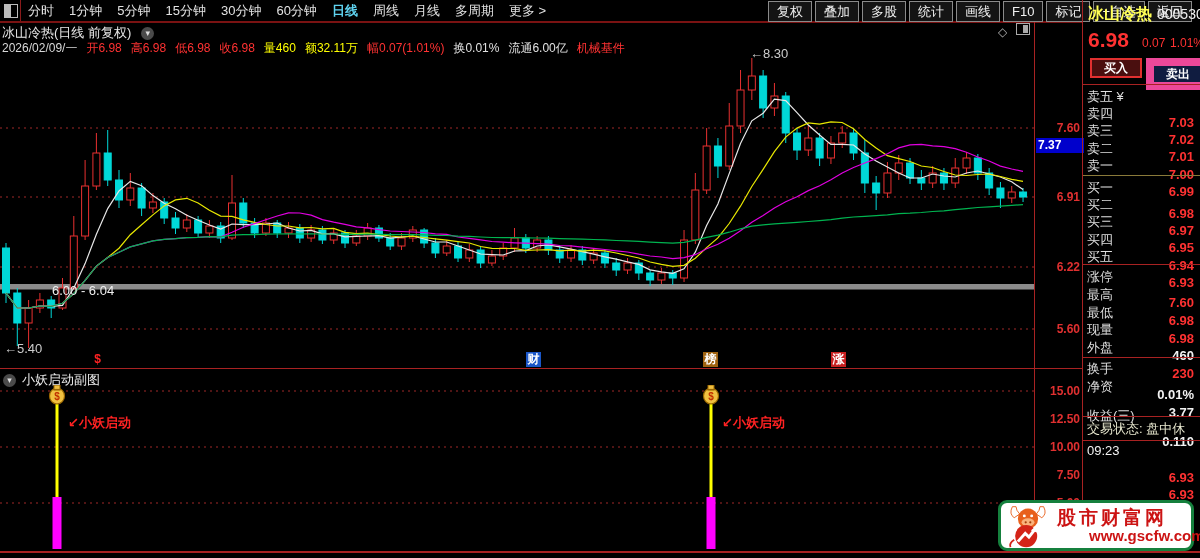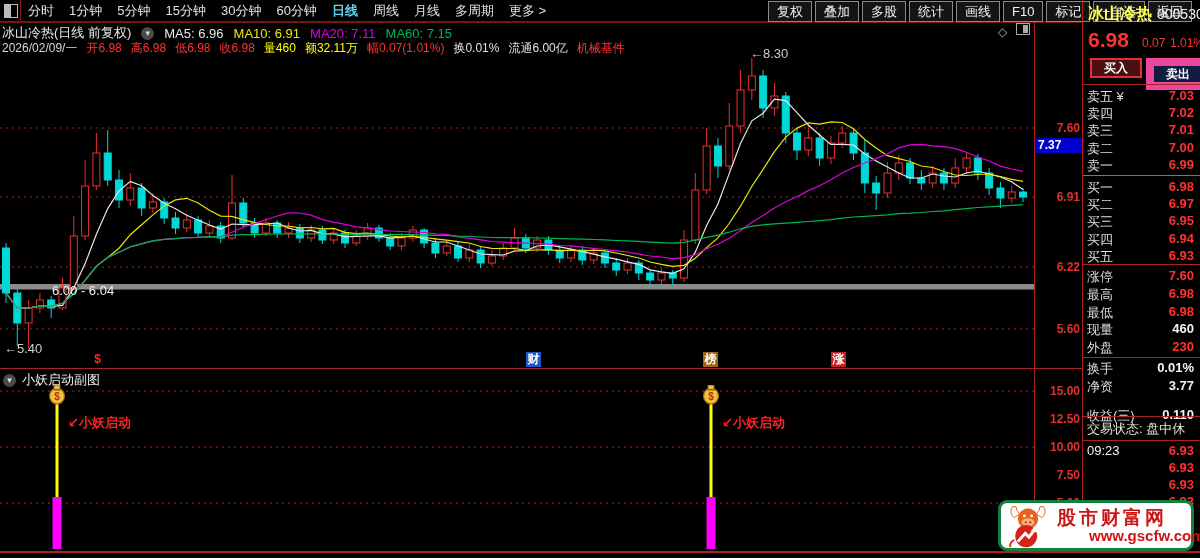--- a/index.html
+++ b/index.html
@@ -42,21 +42,21 @@
   #stk-code{left:1157px;top:6px;font-size:14px;color:#f0f0f0;}
   #stk-price{left:1088px;top:28px;font-size:21px;font-weight:bold;color:#ff3232;}
   #stk-chg{left:1142px;top:36px;font-size:12px;color:#ff3232;}
   #stk-pct{left:1170px;top:36px;font-size:12px;color:#ff3232;}
   .trade-btn{top:58px;width:48px;height:16px;font-size:12px;color:#fff;text-align:center;
         line-height:16px;font-weight:bold;}
   #buy-btn{left:1090px;background:#4a0f0f;border:2px solid #e03030;}
   #sell-btn{left:1146px;background:#101c40;border:8px solid #ec4899;text-align:center;}
   .brow{position:absolute;left:1087px;width:107px;height:16px;font-size:13px;}
   .brow .lb{position:absolute;left:0;color:#dedede;white-space:nowrap;}
-  .brow .vl{position:absolute;right:0;font-weight:bold;}
+  .brow .vl{position:absolute;right:0;font-weight:bold;margin-top:27px;}
   .red{color:#ff3232;} .white{color:#f2f2f2;}
   #status-row{left:1087px;top:420px;font-size:13px;color:#e8e8cf;white-space:nowrap;}
   
   #logo{left:998px;top:500px;width:196px;height:51px;background:#fff;border:3px solid #15803d;
         border-radius:9px;display:flex;align-items:center;box-sizing:border-box;}
   #logo-text{color:#cc1414;line-height:1.05;}
   #logo-title{font-size:19px;font-weight:bold;letter-spacing:3px;}
   #logo-url{font-size:15px;font-weight:bold;margin-left:32px;}
   .pane-ico{position:absolute;color:#aaa;font-size:12px;}
 </style>
@@ -89,26 +89,20 @@
     <span class="tbtn">画线</span>
     <span class="tbtn">F10</span>
     <span class="tbtn">标记</span>
     <span class="tbtn">+自选</span>
     <span class="tbtn">返回</span>
   </div>
 
 <div id="title-row" class="abs">
   <span id="chart-title">冰山冷热(日线 前复权)</span>
   <span class="chev-circle">▾</span>
-  <span id="ma-row" style="display:flex;gap:10px;">
-      <span style="color: rgb(232, 232, 232);">MA5: 6.96</span>
-      <span style="color: rgb(232, 232, 0);">MA10: 6.91</span>
-      <span style="color: rgb(224, 0, 224);">MA20: 7.11</span>
-      <span style="color: rgb(0, 180, 80);">MA60: 7.15</span>
-    </span>
 </div>
 <div id="info-row" class="abs">
     <span style="color: rgb(216, 216, 216);">2026/02/09/一</span>
     <span style="color: rgb(255, 50, 50);">开6.98</span>
     <span style="color: rgb(255, 50, 50);">高6.98</span>
     <span style="color: rgb(255, 50, 50);">低6.98</span>
     <span style="color: rgb(255, 50, 50);">收6.98</span>
     <span style="color: rgb(255, 255, 0);">量460</span>
     <span style="color: rgb(255, 255, 0);">额32.11万</span>
     <span style="color: rgb(255, 50, 50);">幅0.07(1.01%)</span>

